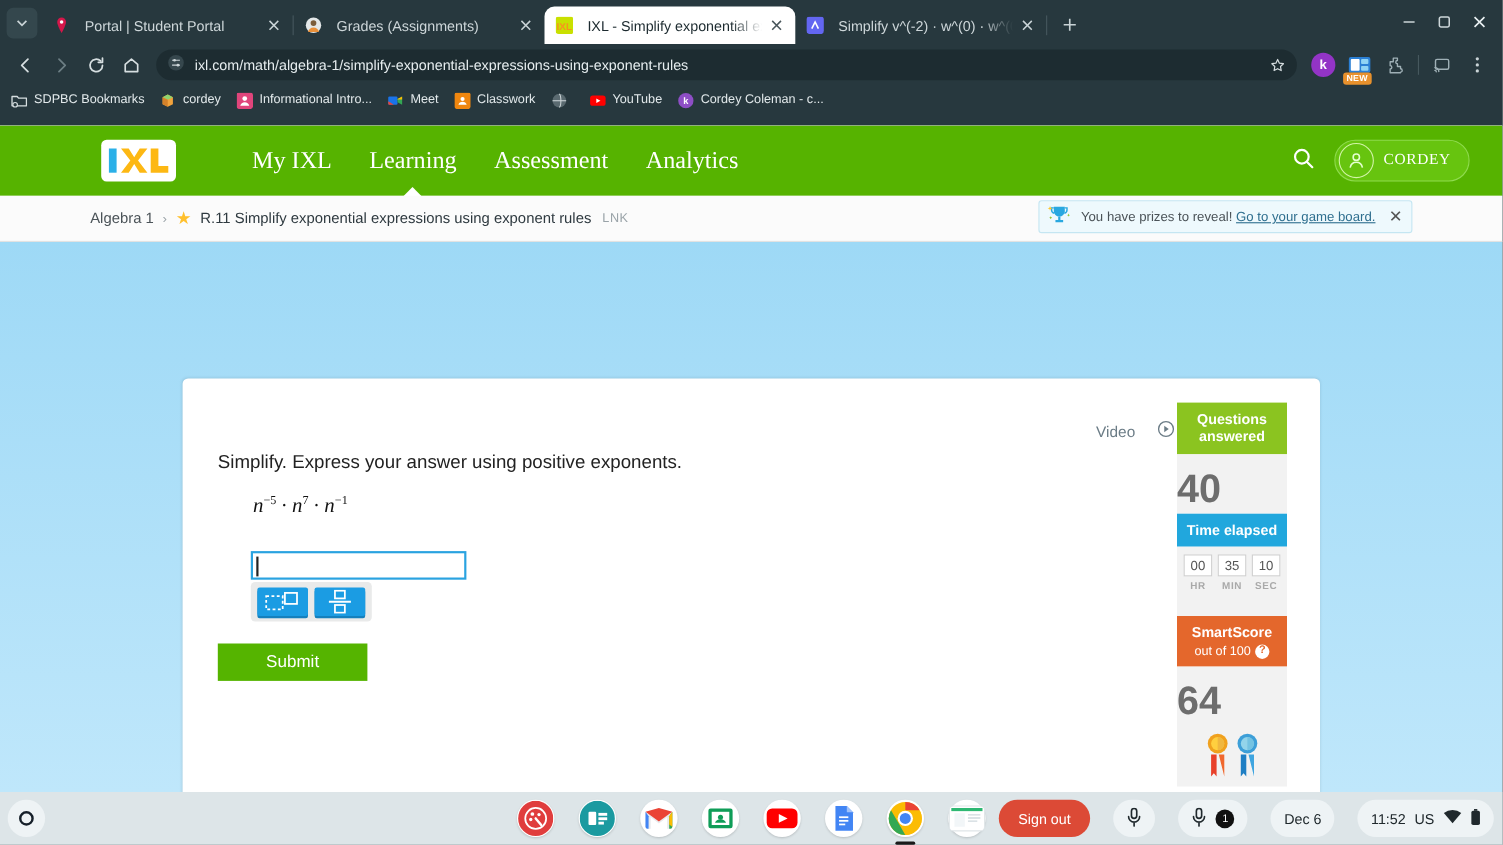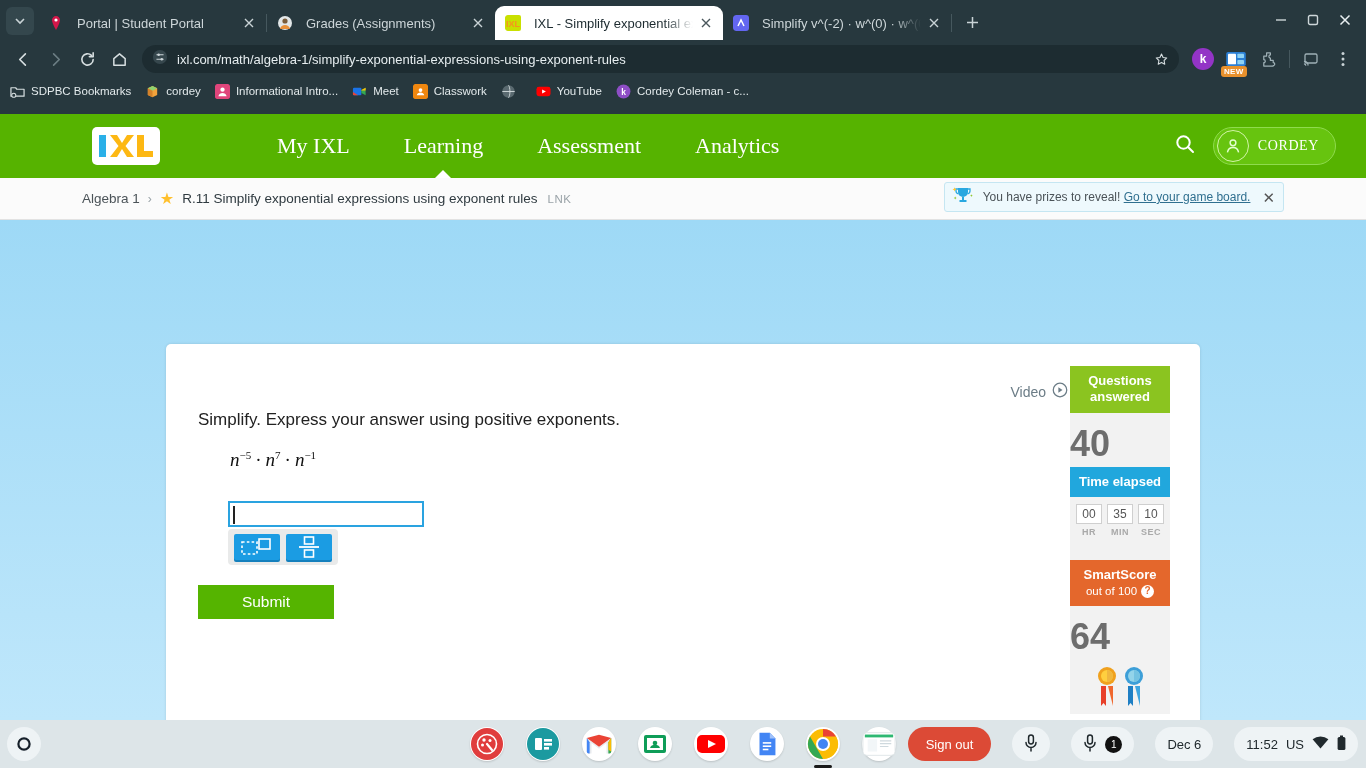--- a/index.html
+++ b/index.html
@@ -58,21 +58,21 @@
 
   .bookmarks { height: 26px; display: flex; align-items: center; padding: 0 10px; gap: 14px; }
   .bm { display: flex; align-items: center; gap: 6px; font-size: 11.5px; color: #e2e9eb; white-space: nowrap; }
   .bm-ico { width: 15px; height: 15px; flex: 0 0 auto; display: flex; align-items: center; justify-content: center; border-radius: 2px; overflow: hidden;}
 
   
   .page { position: absolute; top: 114px; left: 0; width: 1366px; height: 606px; background: #ffffff; overflow: hidden; }
 
   .ixl-header { height: 64px; background: #56b300; display: flex; align-items: center; position: relative; }
   .ixl-logo { width: 68px; height: 38px; background: #fff; border-radius: 5px; margin-left: 92px; display:flex; align-items:center; justify-content:center; }
-  .ixl-nav { display: flex; gap: 54px; margin-left: 117px; align-items: center; height: 100%; }
+  .ixl-nav { display: flex; gap: 34px; margin-left: 69px; align-items: center; height: 100%; }
   .ixl-nav a { color: #ffffff; font-size: 22px; font-family: "Liberation Serif", serif; text-decoration: none; position: relative; line-height: 64px; }
   .ixl-nav a.active::after {
     content: ""; position: absolute; bottom: -1px; left: 50%; transform: translateX(-50%);
     border-left: 9px solid transparent; border-right: 9px solid transparent; border-bottom: 9px solid #fff;
   }
   .ixl-right { position: absolute; right: 30px; display: flex; align-items: center; gap: 16px; }
   .user-pill {
     height: 38px; border-radius: 19px; background: #67c40f; border: 1px solid #8fdb4e;
     display: flex; align-items: center; padding: 0 16px 0 3px; gap: 9px;
   }
@@ -92,21 +92,21 @@
   .prize-txt { font-size: 12px; color: #4b5358; }
   .prize-txt a { color: #2f6f8f; }
   .prize-x { font-size: 15px; color: #5a6codes; color:#555; margin-left: 4px; line-height:1;}
 
   .content { position: relative; height: 500px; background: linear-gradient(180deg,#9ed9f6 0%, #bfe7fb 100%); }
   .card {
     position: absolute; left: 166px; top: 124px; width: 1034px; height: 480px;
     background: #fff; border-radius: 5px 5px 0 0; box-shadow: 0 0 3px rgba(0,0,0,.12);
   }
 
-  .video-link { position: absolute; right: 132px; top: 38px; display: flex; align-items: center; gap: 6px; color: #6b7c86; font-size: 14px; }
+  .video-link { position: absolute; right: 132px; top: 38px; display: flex; align-items: center; gap: 20px; color: #6b7c86; font-size: 14px; }
 
   .qtext { position: absolute; left: 32px; top: 66px; font-size: 17px; color: #222; }
   .expr { position: absolute; left: 64px; top: 105px; font-family: "Liberation Serif", serif; font-style: italic; font-size: 19px; color: #111; }
   .expr sup { font-size: 11px; font-style: normal; }
   .expr .dot { font-style: normal; margin: 0 4px; }
 
   .answerbox {
     position: absolute; left: 62px; top: 157px; width: 196px; height: 26px;
     border: 2px solid #2aa3e0; background: #fff;
   }

